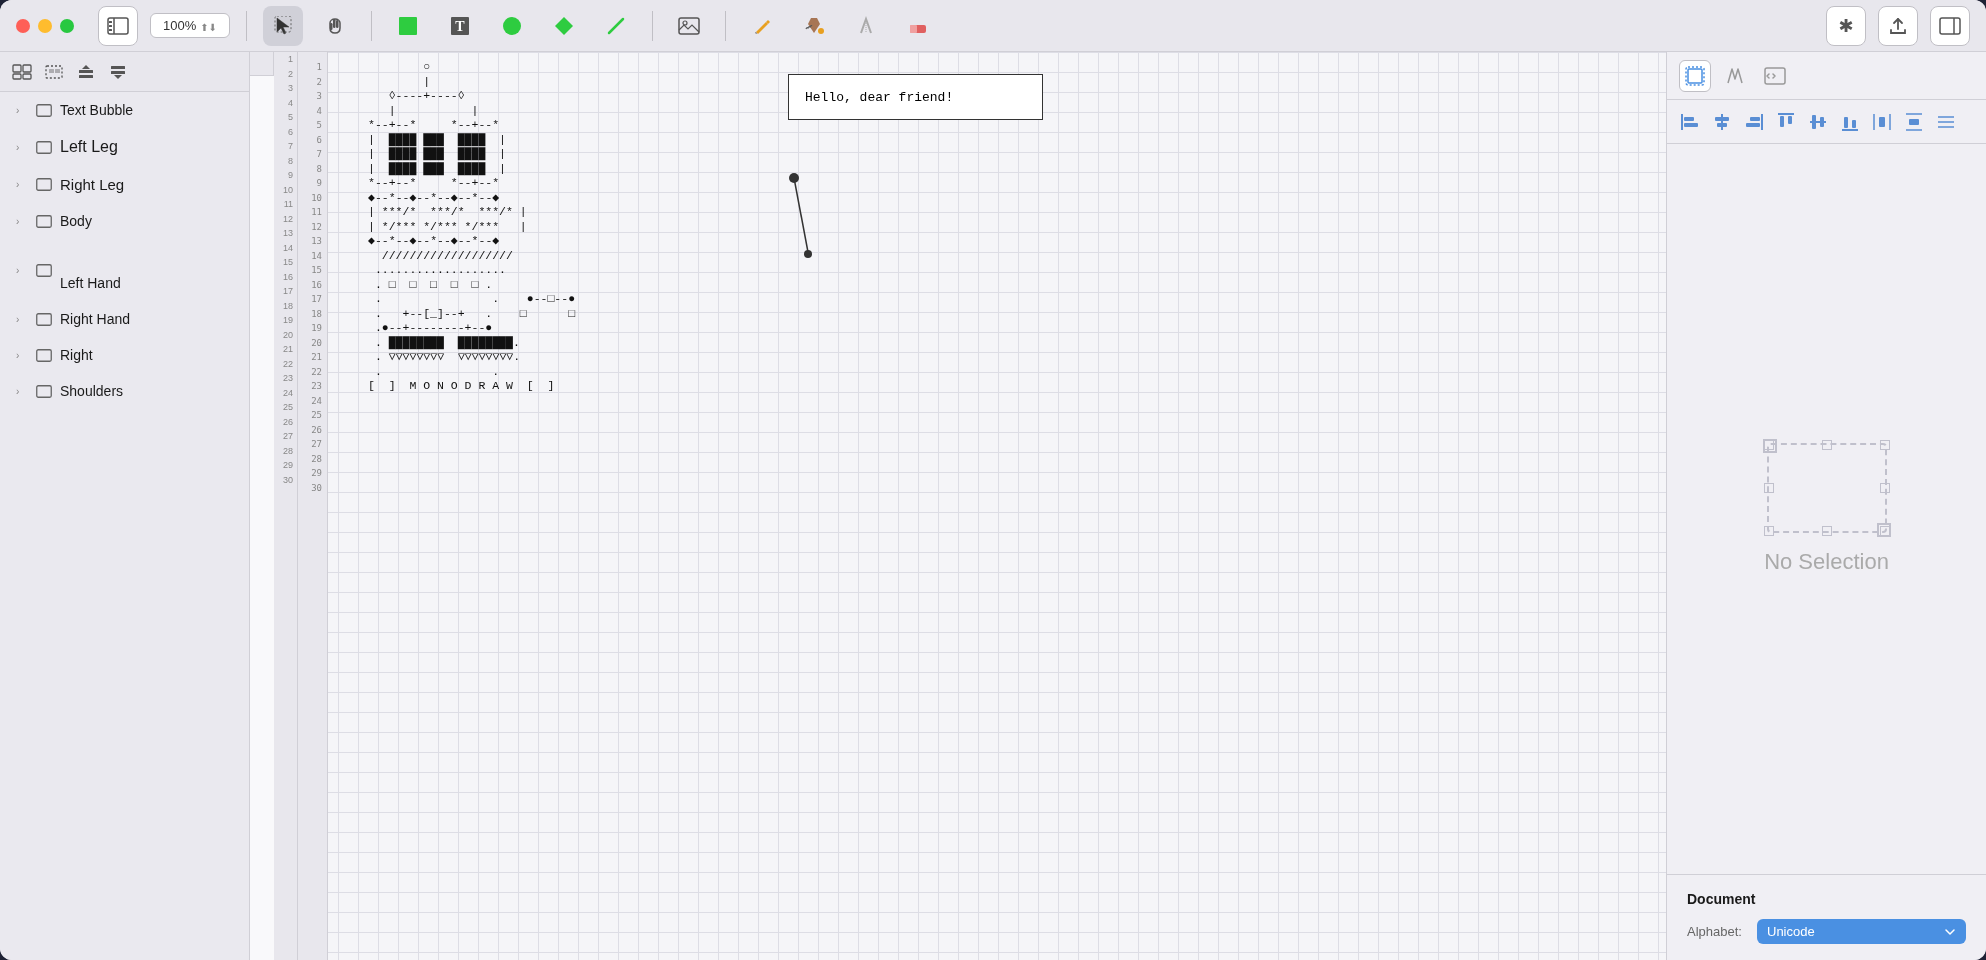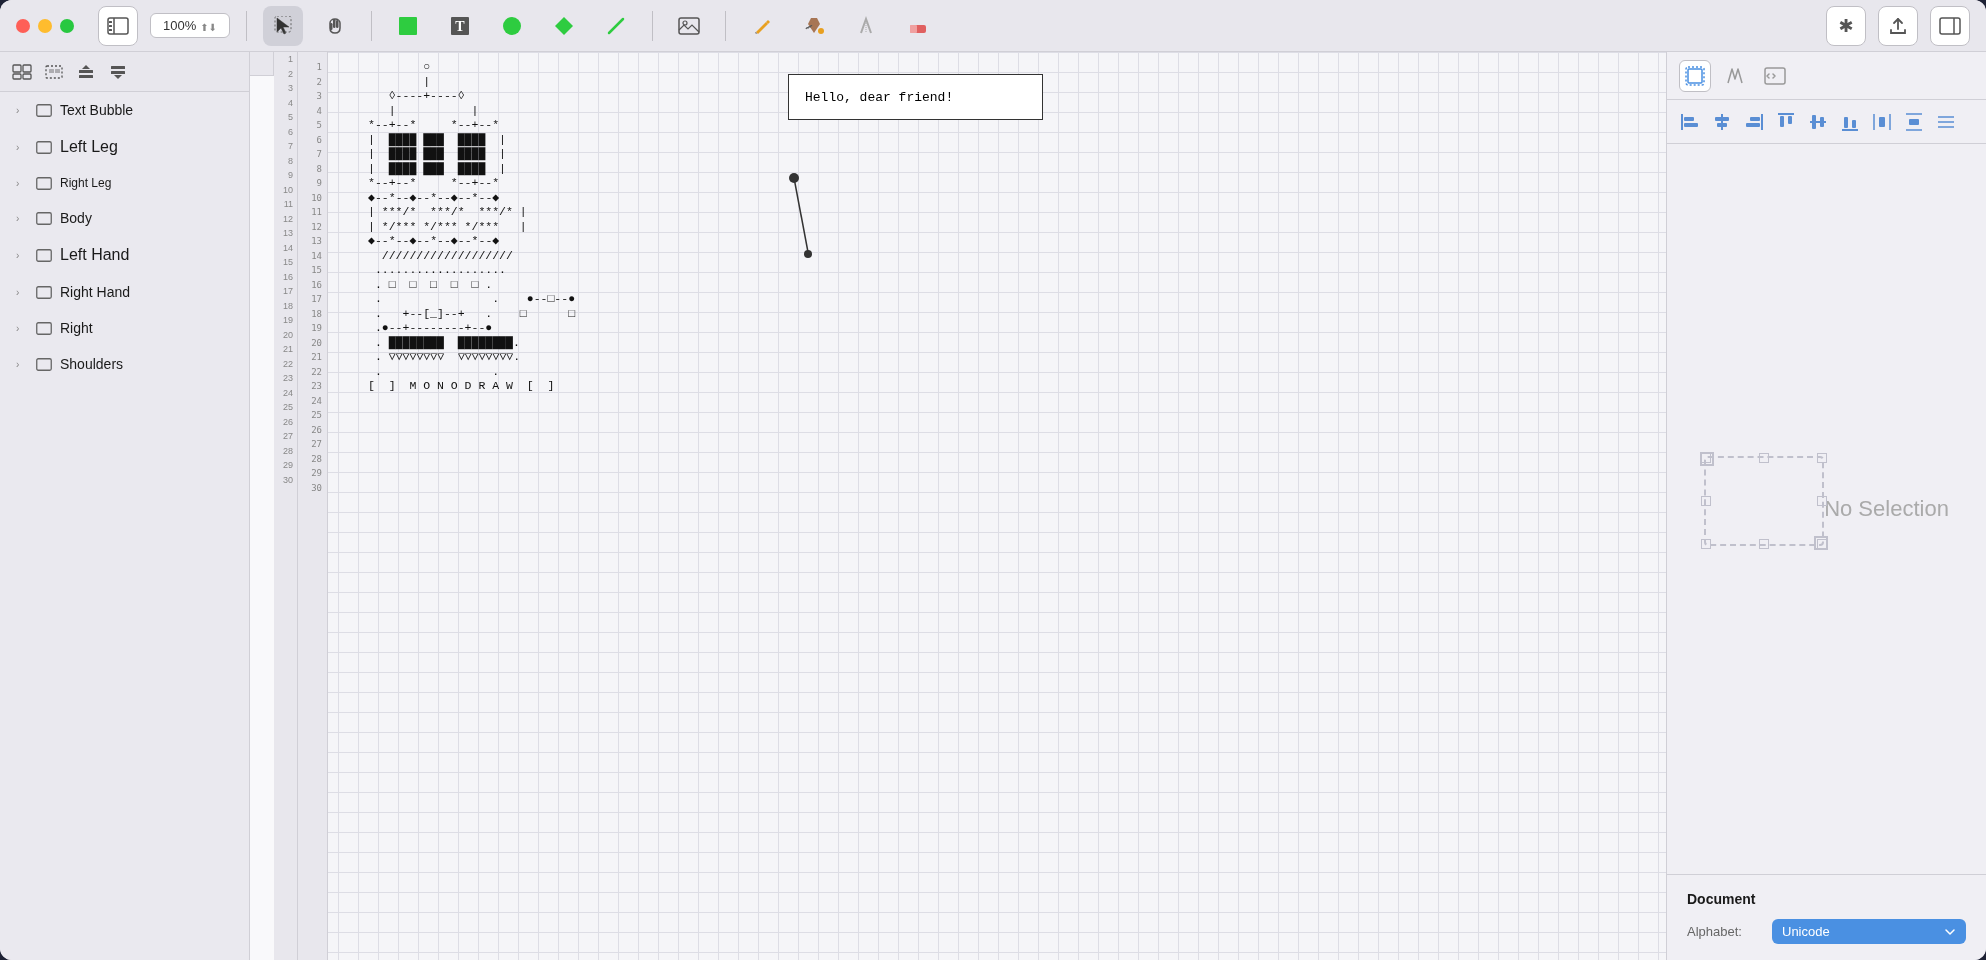--- a/index.html
+++ b/index.html
@@ -242,21 +242,21 @@
       align-items: center;
       justify-content: center;
       border-radius: 5px;
       cursor: pointer;
       color: #5a8ed4;
       font-size: 16px;
     }
     .no-selection-area {
       flex: 1;
       display: flex;
-      flex-direction: row;
+      flex-direction: column;
       align-items: center;
       justify-content: center;
       padding: 20px;
     }
     .no-selection-icon {
       width: 120px;
       height: 90px;
       border: 2px dashed #c0c0cc;
       border-radius: 4px;
       margin-bottom: 16px;
@@ -290,21 +290,21 @@
     }
     .document-title {
       font-size: 14px;
       font-weight: 600;
       color: #1a1a1a;
       margin-bottom: 12px;
     }
     .document-row {
       display: flex;
       align-items: center;
-      gap: 15px;
+      gap: 0;
     }
     .document-label {
       font-size: 13px;
       color: #666;
       min-width: 70px;
     }
     
     svg { display: block; }
     pre.robot {
       font-family: "Courier New", monospace;
@@ -491,39 +491,39 @@
       </span>
       <span style="font-size:16px;color:#1a1a1a;">Left Leg</span>
     </div>
           <div class="layer-item">
       <span style="font-size:10px;color:#888;width:12px;">›</span>
       <span>
         <svg width="16" height="13" viewBox="0 0 16 13" fill="none">
           <rect x="0.75" y="0.75" width="14.5" height="11.5" rx="1.5" stroke="#666" stroke-width="1.3"></rect>
         </svg>
       </span>
-      <span style="font-size:12px;color:#1a1a1a;">Right Leg</span>
+      <span style="font-size:15px;color:#1a1a1a;">Right Leg</span>
     </div>
           <div class="layer-item">
       <span style="font-size:10px;color:#888;width:12px;">›</span>
       <span>
         <svg width="16" height="13" viewBox="0 0 16 13" fill="none">
           <rect x="0.75" y="0.75" width="14.5" height="11.5" rx="1.5" stroke="#666" stroke-width="1.3"></rect>
         </svg>
       </span>
       <span style="font-size:14px;color:#1a1a1a;">Body</span>
     </div>
           <div class="layer-item">
       <span style="font-size:10px;color:#888;width:12px;">›</span>
       <span>
         <svg width="16" height="13" viewBox="0 0 16 13" fill="none">
           <rect x="0.75" y="0.75" width="14.5" height="11.5" rx="1.5" stroke="#666" stroke-width="1.3"></rect>
         </svg>
       </span>
-      <span style="font-size:16px;color:#1a1a1a;">Left Hand</span>
+      <span style="font-size:14px;color:#1a1a1a;margin-top:26px;">Left Hand</span>
     </div>
           <div class="layer-item">
       <span style="font-size:10px;color:#888;width:12px;">›</span>
       <span>
         <svg width="16" height="13" viewBox="0 0 16 13" fill="none">
           <rect x="0.75" y="0.75" width="14.5" height="11.5" rx="1.5" stroke="#666" stroke-width="1.3"></rect>
         </svg>
       </span>
       <span style="font-size:14px;color:#1a1a1a;">Right Hand</span>
     </div>

